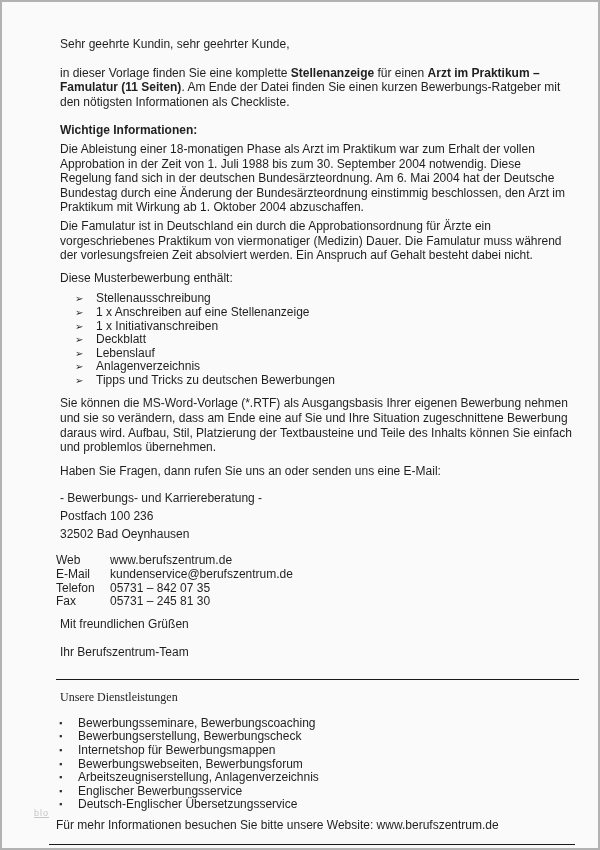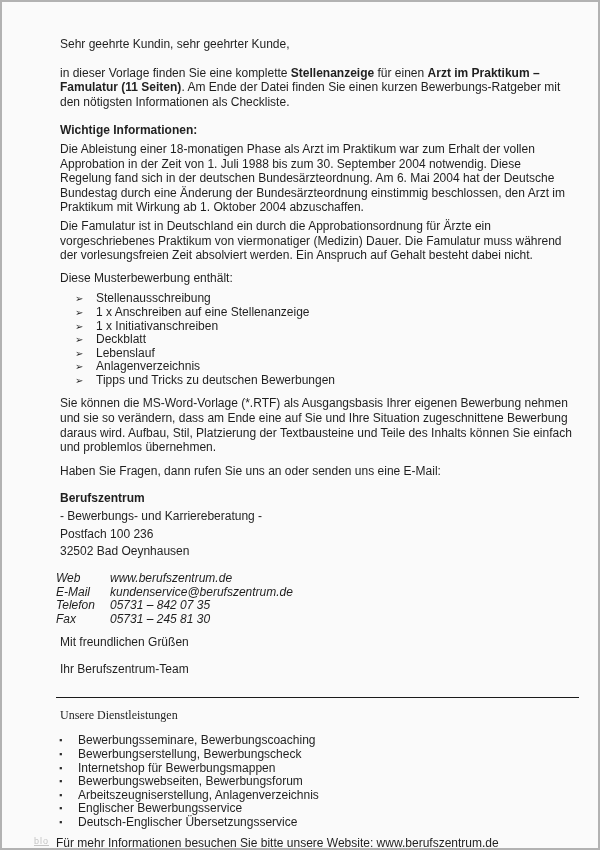--- a/index.html
+++ b/index.html
@@ -41,21 +41,21 @@
     width: 21px;
     flex: 0 0 21px;
     font-size: 10px;
     color: #2a2a2a;
   }
   .usage-para { margin-bottom: 9px; }
   .questions { margin-bottom: 14px; }
   .company p { line-height: 13.6px; }
   .company { margin-bottom: 13px; }
   .contact-rows { margin-bottom: 8px; }
-  .contact-row { display: flex; line-height: 13.7px; font-style: italic; }
+  .contact-row { display: flex; line-height: 13.7px; }
   .contact-row .lbl { width: 54px; flex: 0 0 54px; }
   .regards { margin-bottom: 13px; }
   .team { margin-bottom: 20px; }
   .divider {
     border: none;
     border-top: 1.5px solid #1a1a1a;
     margin: 0 0 0 0;
   }
   .services-heading { padding-top: 6px; margin-bottom: 12px; font-family: Liberation Serif, serif; }
   .square-list { margin: 0 0 6px 0; padding: 0; list-style: none; }
@@ -78,21 +78,21 @@
     padding-left: 7px;
     margin-bottom: 8px;
   }
   .copyright {
     text-align: left;
     font-weight: bold;
   }
   .watermark {
     position: absolute;
     left: 32px;
-    top: 834px;
+    top: 806px;
     font-size: 9px;
     color: #c6c6c6;
     letter-spacing: 1px;
     text-decoration: underline;
   }
 </style>
 </head>
 <body>
 
 <div class="page">
@@ -138,21 +138,20 @@
       <div class="li">
           <span class="blt">➢</span>
           <span>Tipps und Tricks zu deutschen Bewerbungen</span>
         </div>
     </div>
 
     <p class="usage-para">Sie können die MS-Word-Vorlage (*.RTF) als Ausgangsbasis Ihrer eigenen Bewerbung nehmen und sie so verändern, dass am Ende eine auf Sie und Ihre Situation zugeschnittene Bewerbung daraus wird. Aufbau, Stil, Platzierung der Textbausteine und Teile des Inhalts können Sie einfach und problemlos übernehmen.</p>
     <p class="questions">Haben Sie Fragen, dann rufen Sie uns an oder senden uns eine E-Mail:</p>
 
     <div class="company">
-      <p class="b">Berufszentrum</p>
       <p>- Bewerbungs- und Karriereberatung -</p>
       <p>Postfach 100 236</p>
       <p>32502 Bad Oeynhausen</p>
     </div>
 
     <div class="contact-rows">
       <div class="contact-row">
           <span class="lbl">Web</span>
           <span>www.berufszentrum.de</span>
         </div>

